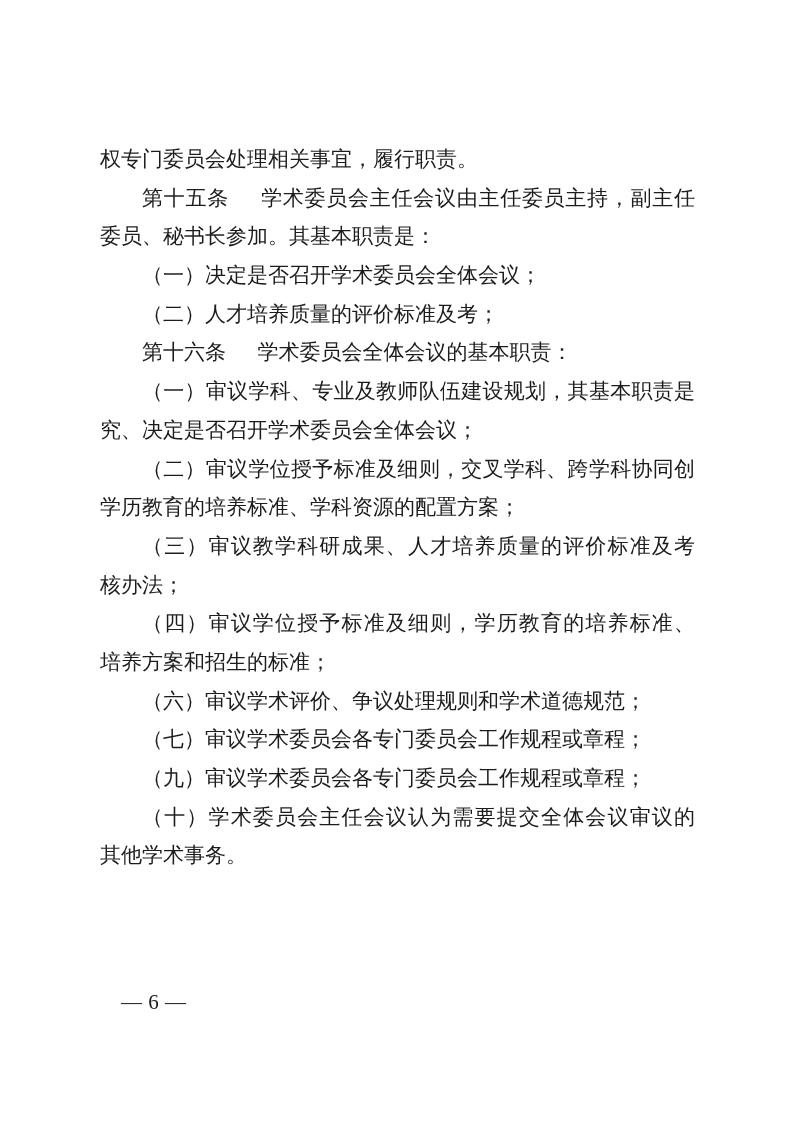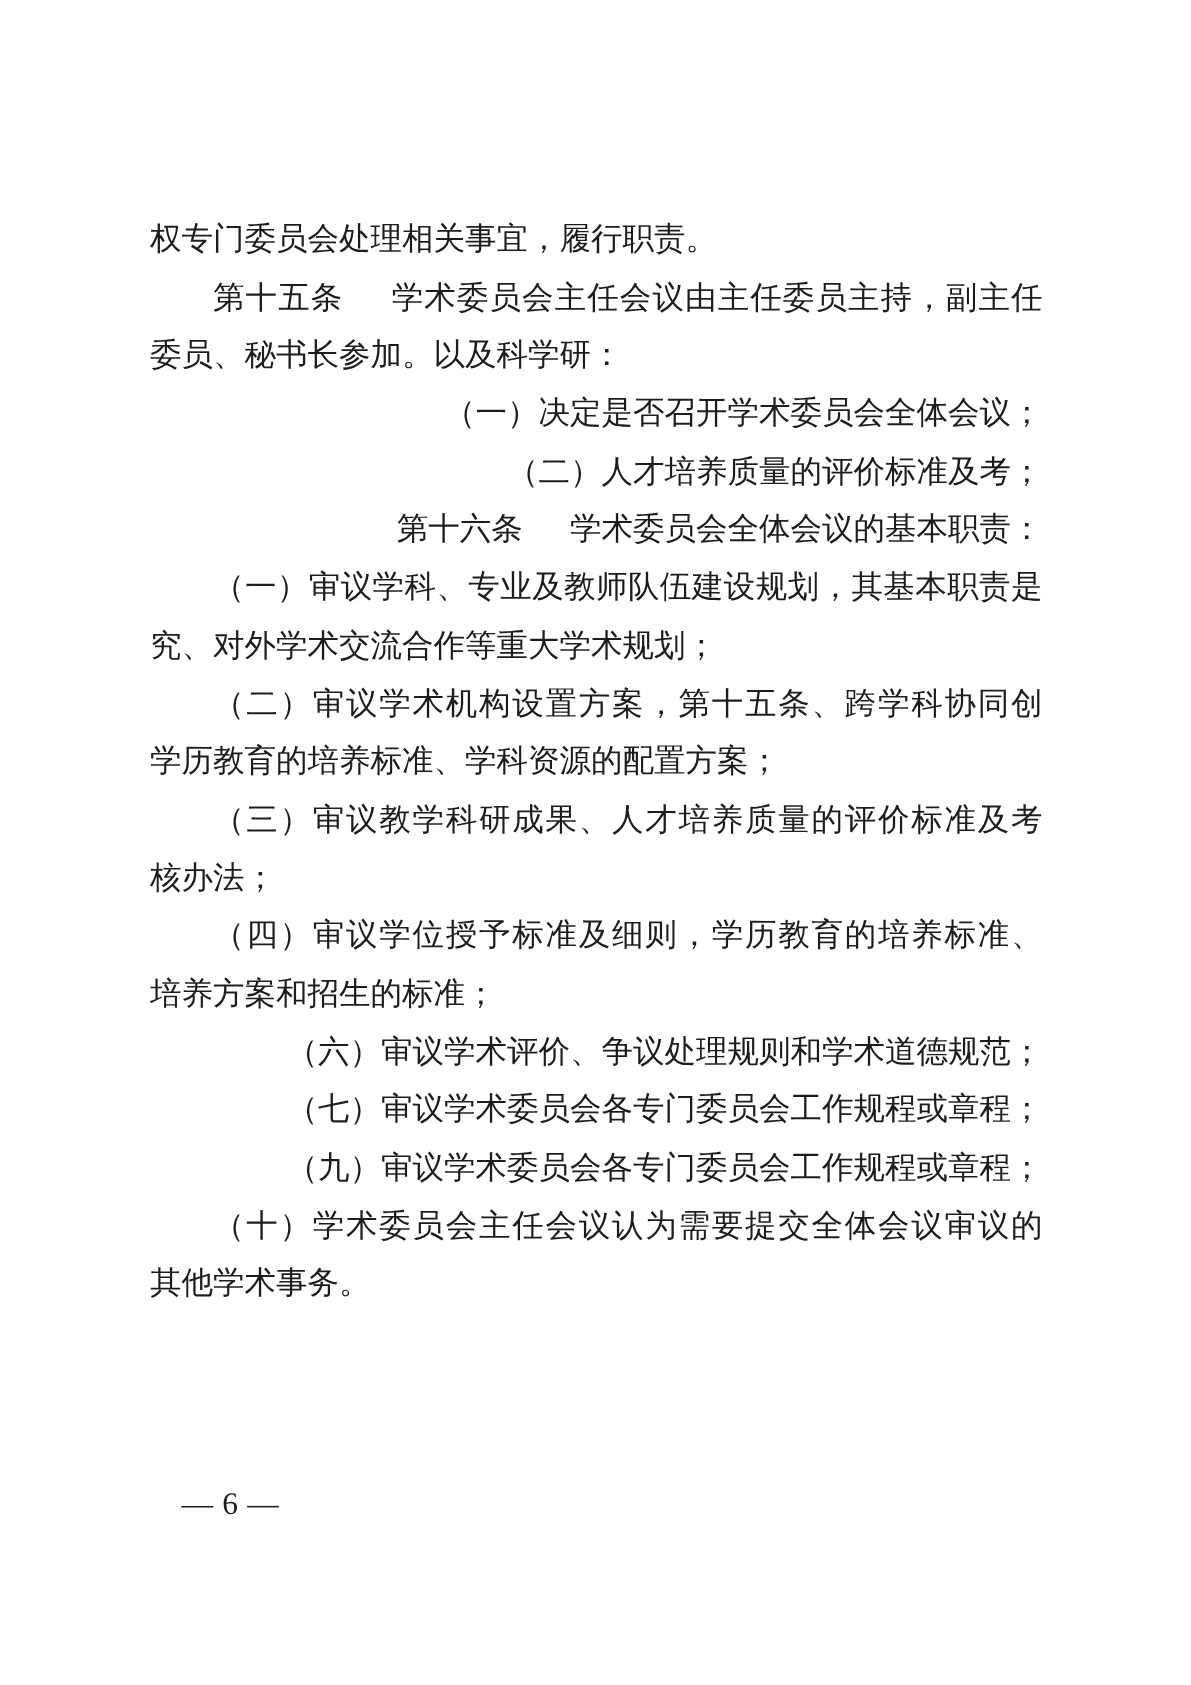--- a/index.html
+++ b/index.html
@@ -22,21 +22,21 @@
   }
   .line {
     height: 38.7px;
     line-height: 38.7px;
     font-size: 21px;
     font-weight: 400;
     color: #1c1c1c;
     text-align: left;
     white-space: pre;
   }
-  .line.indent { padding-left: 42px; text-align: right; }
+  .line.indent { padding-left: 42px; }
   .line.full {
     white-space: normal;
     text-align: justify;
     text-justify: inter-character;
     text-align-last: justify;
   }
   .page-number {
     position: absolute;
     left: 121px; top: 988px;
     height: 28px; line-height: 28px;
@@ -45,27 +45,27 @@
     letter-spacing: 1px;
   }
 </style>
 </head>
 <body>
 
 <div class="page">
   <main class="body-text">
     <p class="line">权专门委员会处理相关事宜，履行职责。</p>
     <p class="line indent full">第十五条  学术委员会主任会议由主任委员主持，副主任</p>
-    <p class="line">委员、秘书长参加。以及科学研：</p>
+    <p class="line">委员、秘书长参加。其基本职责是：</p>
     <p class="line indent">（一）决定是否召开学术委员会全体会议；</p>
     <p class="line indent">（二）人才培养质量的评价标准及考；</p>
     <p class="line indent">第十六条  学术委员会全体会议的基本职责：</p>
     <p class="line indent full">（一）审议学科、专业及教师队伍建设规划，其基本职责是</p>
-    <p class="line">究、对外学术交流合作等重大学术规划；</p>
-    <p class="line indent full">（二）审议学术机构设置方案，第十五条、跨学科协同创</p>
+    <p class="line">究、决定是否召开学术委员会全体会议；</p>
+    <p class="line indent full">（二）审议学位授予标准及细则，交叉学科、跨学科协同创</p>
     <p class="line">学历教育的培养标准、学科资源的配置方案；</p>
     <p class="line indent full">（三）审议教学科研成果、人才培养质量的评价标准及考</p>
     <p class="line">核办法；</p>
     <p class="line indent full">（四）审议学位授予标准及细则，学历教育的培养标准、</p>
     <p class="line">培养方案和招生的标准；</p>
     <p class="line indent">（六）审议学术评价、争议处理规则和学术道德规范；</p>
     <p class="line indent">（七）审议学术委员会各专门委员会工作规程或章程；</p>
     <p class="line indent">（九）审议学术委员会各专门委员会工作规程或章程；</p>
     <p class="line indent full">（十）学术委员会主任会议认为需要提交全体会议审议的</p>
     <p class="line">其他学术事务。</p>

